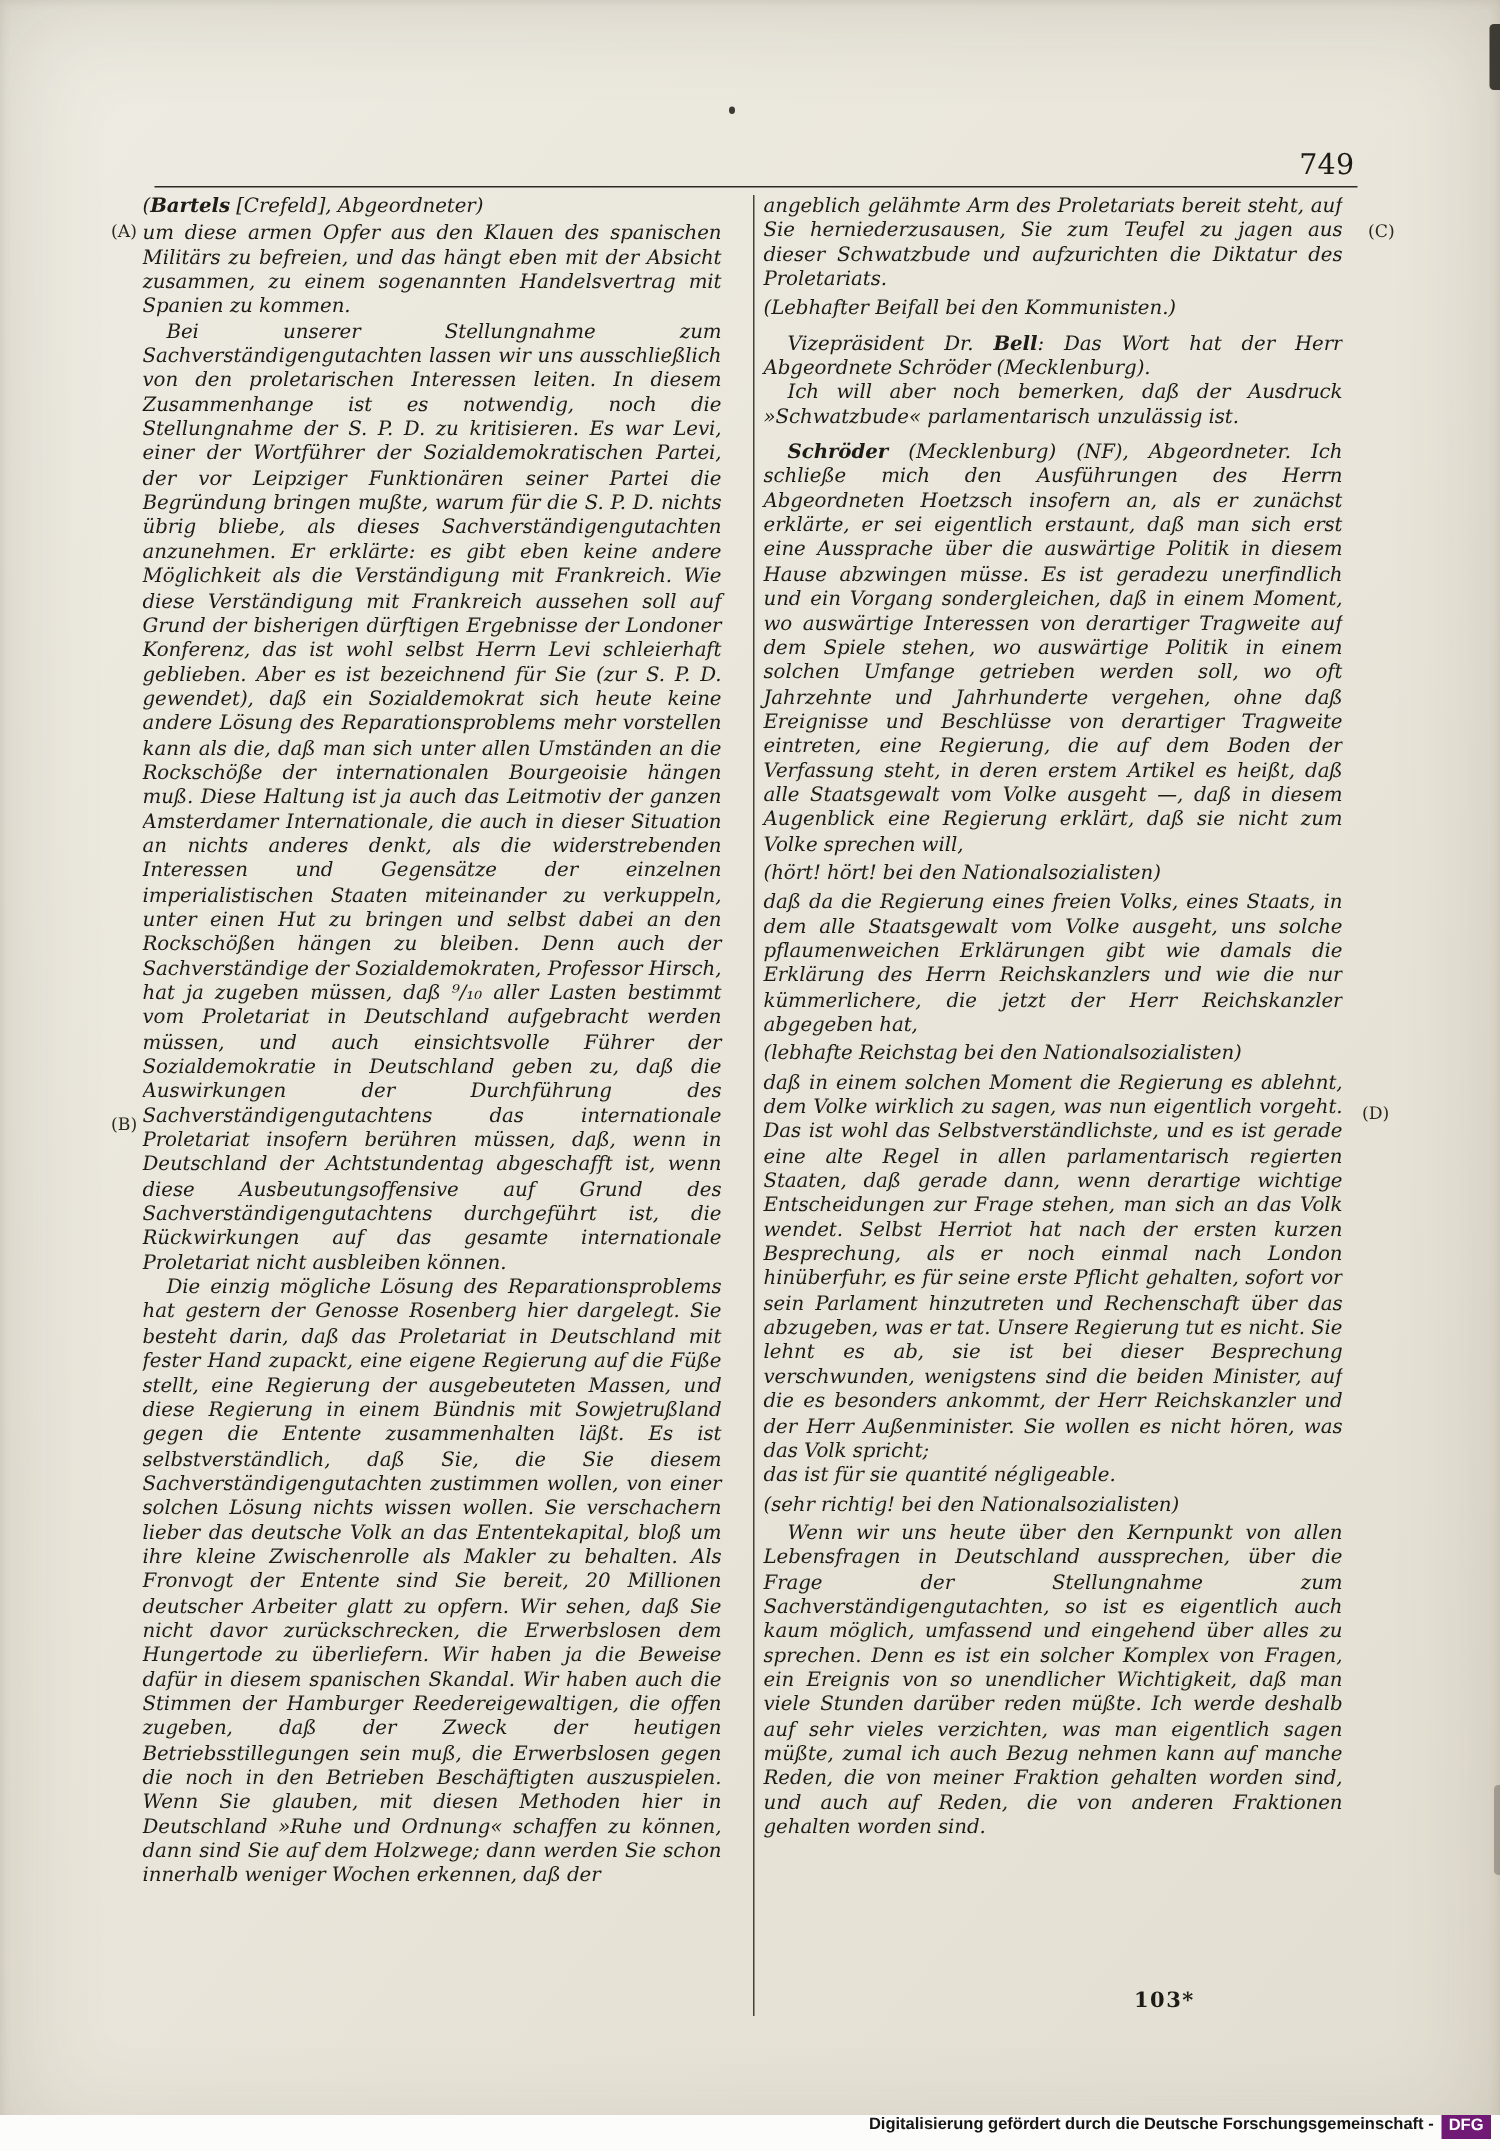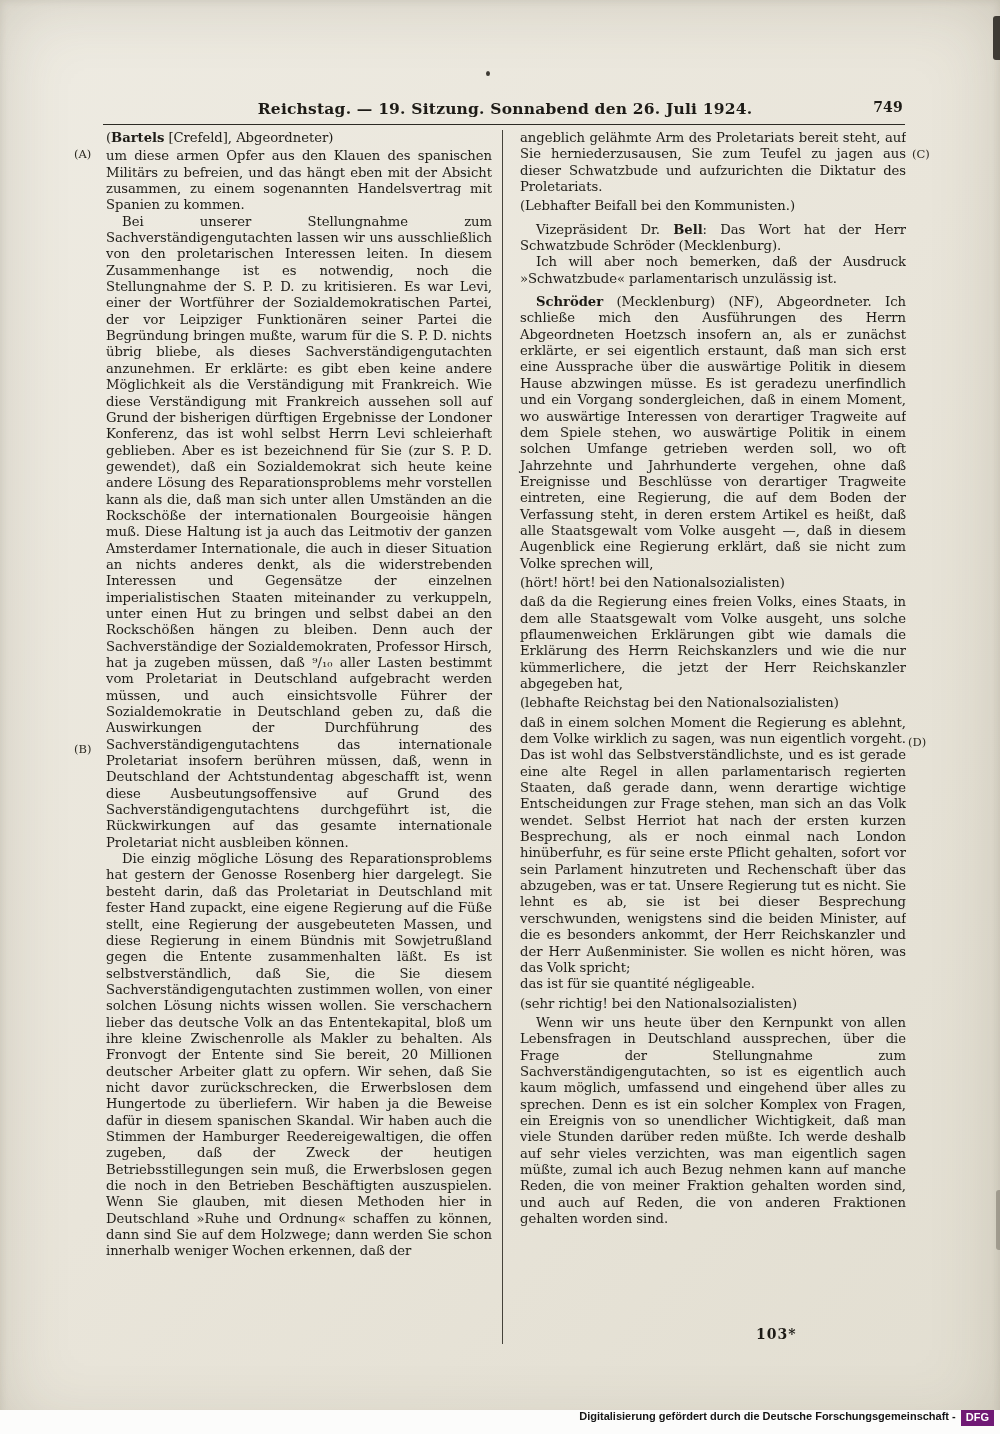--- a/index.html
+++ b/index.html
@@ -6,24 +6,24 @@
   html,body { width:1000px; height:1434px; }
   body { background:#8a857b; font-family:"DejaVu Serif", serif; }
   .page {
     position:relative; width:1000px; height:1434px; overflow:hidden;
     background:linear-gradient(130deg,#eeebe2 0%, #e9e5da 50%, #e2ded1 100%);
     box-shadow:inset 0 0 70px rgba(90,80,55,.20), inset 0 0 8px rgba(60,50,30,.12);
     color:#1d1b16;
   }
   .header { position:absolute; top:99px; left:105px; width:800px; text-align:center;
     font-weight:bold; font-size:15.5px; letter-spacing:.2px; }
-  .pagenum { position:absolute; right:2px; top:0; font-weight:bold; font-size:14px; }
+  .pagenum { position:absolute; right:2px; top:0; font-weight:normal; font-size:19px; }
   .rule { position:absolute; top:124px; left:103px; width:802px; border-top:1.3px solid #2c2a24; }
-  .columns { position:absolute; top:130px; left:106px; width:800px; height:1212px;
-    display:flex; gap:28px; overflow:hidden; }
+  .columns { position:absolute; top:130px; left:95px; width:800px; height:1212px;
+    display:flex; gap:28px; overflow:hidden;font-style:italic; }
   .col { width:386px; font-size:13.2px; line-height:16.35px; text-align:justify;
     letter-spacing:-0.05px; }
   .divider { position:absolute; left:502px; top:130px; width:1px; height:1214px; background:#45423a; }
   .para { text-align:justify; }
   .para.ind { text-indent:16px; }
   .para.note { margin-bottom:2px; }
   .para.center { text-indent:0; margin:3px 0; }
   .para.gap { margin-top:7px; }
   .b { font-weight:bold; }
   .marker { position:absolute; font-size:11.5px; color:#2a281f; font-family:"DejaVu Serif", serif; }
@@ -44,42 +44,41 @@
     border-radius:50%; }
   .artifact-edge { position:absolute; right:0; top:1190px; width:4px; height:60px; background:#6f6a5e;
     opacity:.5; border-radius:3px 0 0 3px; }
 </style>
 </head>
 <body>
 
 <div class="page">
 
   <div class="header">
-    <span>Reichstag. — 19. Sitzung. Sonnabend den 26. Juli 1924.</span>
     <span class="pagenum">749</span>
   </div>
 
   <div class="rule"></div>
 
   <div class="marker marker-a">(A)</div>
   <div class="marker marker-b">(B)</div>
   <div class="marker marker-c">(C)</div>
   <div class="marker marker-d">(D)</div>
 
   <div class="columns">
     <div class="col">
         <p class="para note"><span>(</span><span class="b">Bartels</span><span> [Crefeld], Abgeordneter)</span></p>
         <p class="para cont"><span>um diese armen Opfer aus den Klauen des spanischen Militärs zu befreien, und das hängt eben mit der Absicht zusammen, zu einem sogenannten Handelsvertrag mit Spanien zu kommen.</span></p>
         <p class="para ind"><span>Bei unserer Stellungnahme zum Sachverständigengutachten lassen wir uns ausschließlich von den proletarischen Interessen leiten. In diesem Zusammenhange ist es notwendig, noch die Stellungnahme der S. P. D. zu kritisieren. Es war Levi, einer der Wortführer der Sozialdemokratischen Partei, der vor Leipziger Funktionären seiner Partei die Begründung bringen mußte, warum für die S. P. D. nichts übrig bliebe, als dieses Sachverständigengutachten anzunehmen. Er erklärte: es gibt eben keine andere Möglichkeit als die Verständigung mit Frankreich. Wie diese Verständigung mit Frankreich aussehen soll auf Grund der bisherigen dürftigen Ergebnisse der Londoner Konferenz, das ist wohl selbst Herrn Levi schleierhaft geblieben. Aber es ist bezeichnend für Sie (zur S. P. D. gewendet), daß ein Sozialdemokrat sich heute keine andere Lösung des Reparationsproblems mehr vorstellen kann als die, daß man sich unter allen Umständen an die Rockschöße der internationalen Bourgeoisie hängen muß. Diese Haltung ist ja auch das Leitmotiv der ganzen Amsterdamer Internationale, die auch in dieser Situation an nichts anderes denkt, als die widerstrebenden Interessen und Gegensätze der einzelnen imperialistischen Staaten miteinander zu verkuppeln, unter einen Hut zu bringen und selbst dabei an den Rockschößen hängen zu bleiben. Denn auch der Sachverständige der Sozialdemokraten, Professor Hirsch, hat ja zugeben müssen, daß ⁹/₁₀ aller Lasten bestimmt vom Proletariat in Deutschland aufgebracht werden müssen, und auch einsichtsvolle Führer der Sozialdemokratie in Deutschland geben zu, daß die Auswirkungen der Durchführung des Sachverständigengutachtens das internationale Proletariat insofern berühren müssen, daß, wenn in Deutschland der Achtstundentag abgeschafft ist, wenn diese Ausbeutungsoffensive auf Grund des Sachverständigengutachtens durchgeführt ist, die Rückwirkungen auf das gesamte internationale Proletariat nicht ausbleiben können.</span></p>
         <p class="para ind"><span>Die einzig mögliche Lösung des Reparationsproblems hat gestern der Genosse Rosenberg hier dargelegt. Sie besteht darin, daß das Proletariat in Deutschland mit fester Hand zupackt, eine eigene Regierung auf die Füße stellt, eine Regierung der ausgebeuteten Massen, und diese Regierung in einem Bündnis mit Sowjetrußland gegen die Entente zusammenhalten läßt. Es ist selbstverständlich, daß Sie, die Sie diesem Sachverständigengutachten zustimmen wollen, von einer solchen Lösung nichts wissen wollen. Sie verschachern lieber das deutsche Volk an das Ententekapital, bloß um ihre kleine Zwischenrolle als Makler zu behalten. Als Fronvogt der Entente sind Sie bereit, 20 Millionen deutscher Arbeiter glatt zu opfern. Wir sehen, daß Sie nicht davor zurückschrecken, die Erwerbslosen dem Hungertode zu überliefern. Wir haben ja die Beweise dafür in diesem spanischen Skandal. Wir haben auch die Stimmen der Hamburger Reedereigewaltigen, die offen zugeben, daß der Zweck der heutigen Betriebsstillegungen sein muß, die Erwerbslosen gegen die noch in den Betrieben Beschäftigten auszuspielen. Wenn Sie glauben, mit diesen Methoden hier in Deutschland »Ruhe und Ordnung« schaffen zu können, dann sind Sie auf dem Holzwege; dann werden Sie schon innerhalb weniger Wochen erkennen, daß der</span></p>
       </div>
     <div class="col">
         <p class="para cont"><span>angeblich gelähmte Arm des Proletariats bereit steht, auf Sie herniederzusausen, Sie zum Teufel zu jagen aus dieser Schwatzbude und aufzurichten die Diktatur des Proletariats.</span></p>
         <p class="para center"><span>(Lebhafter Beifall bei den Kommunisten.)</span></p>
-        <p class="para ind gap"><span>Vizepräsident Dr. </span><span class="b">Bell</span><span>: Das Wort hat der Herr Schwatzbude Schröder (Mecklenburg).</span></p>
+        <p class="para ind gap"><span>Vizepräsident Dr. </span><span class="b">Bell</span><span>: Das Wort hat der Herr Abgeordnete Schröder (Mecklenburg).</span></p>
         <p class="para ind"><span>Ich will aber noch bemerken, daß der Ausdruck »Schwatzbude« parlamentarisch unzulässig ist.</span></p>
         <p class="para ind gap"><span class="b">Schröder</span><span> (Mecklenburg) (NF), Abgeordneter. Ich schließe mich den Ausführungen des Herrn Abgeordneten Hoetzsch insofern an, als er zunächst erklärte, er sei eigentlich erstaunt, daß man sich erst eine Aussprache über die auswärtige Politik in diesem Hause abzwingen müsse. Es ist geradezu unerfindlich und ein Vorgang sondergleichen, daß in einem Moment, wo auswärtige Interessen von derartiger Tragweite auf dem Spiele stehen, wo auswärtige Politik in einem solchen Umfange getrieben werden soll, wo oft Jahrzehnte und Jahrhunderte vergehen, ohne daß Ereignisse und Beschlüsse von derartiger Tragweite eintreten, eine Regierung, die auf dem Boden der Verfassung steht, in deren erstem Artikel es heißt, daß alle Staatsgewalt vom Volke ausgeht —, daß in diesem Augenblick eine Regierung erklärt, daß sie nicht zum Volke sprechen will,</span></p>
         <p class="para center"><span>(hört! hört! bei den Nationalsozialisten)</span></p>
         <p class="para cont"><span>daß da die Regierung eines freien Volks, eines Staats, in dem alle Staatsgewalt vom Volke ausgeht, uns solche pflaumenweichen Erklärungen gibt wie damals die Erklärung des Herrn Reichskanzlers und wie die nur kümmerlichere, die jetzt der Herr Reichskanzler abgegeben hat,</span></p>
         <p class="para center"><span>(lebhafte Reichstag bei den Nationalsozialisten)</span></p>
         <p class="para cont"><span>daß in einem solchen Moment die Regierung es ablehnt, dem Volke wirklich zu sagen, was nun eigentlich vorgeht. Das ist wohl das Selbstverständlichste, und es ist gerade eine alte Regel in allen parlamentarisch regierten Staaten, daß gerade dann, wenn derartige wichtige Entscheidungen zur Frage stehen, man sich an das Volk wendet. Selbst Herriot hat nach der ersten kurzen Besprechung, als er noch einmal nach London hinüberfuhr, es für seine erste Pflicht gehalten, sofort vor sein Parlament hinzutreten und Rechenschaft über das abzugeben, was er tat. Unsere Regierung tut es nicht. Sie lehnt es ab, sie ist bei dieser Besprechung verschwunden, wenigstens sind die beiden Minister, auf die es besonders ankommt, der Herr Reichskanzler und der Herr Außenminister. Sie wollen es nicht hören, was das Volk spricht;</span></p>
         <p class="para cont"><span>das ist für sie quantité négligeable.</span></p>
         <p class="para center"><span>(sehr richtig! bei den Nationalsozialisten)</span></p>
         <p class="para ind"><span>Wenn wir uns heute über den Kernpunkt von allen Lebensfragen in Deutschland aussprechen, über die Frage der Stellungnahme zum Sachverständigengutachten, so ist es eigentlich auch kaum möglich, umfassend und eingehend über alles zu sprechen. Denn es ist ein solcher Komplex von Fragen, ein Ereignis von so unendlicher Wichtigkeit, daß man viele Stunden darüber reden müßte. Ich werde deshalb auf sehr vieles verzichten, was man eigentlich sagen müßte, zumal ich auch Bezug nehmen kann auf manche Reden, die von meiner Fraktion gehalten worden sind, und auch auf Reden, die von anderen Fraktionen gehalten worden sind.</span></p>
       </div>

